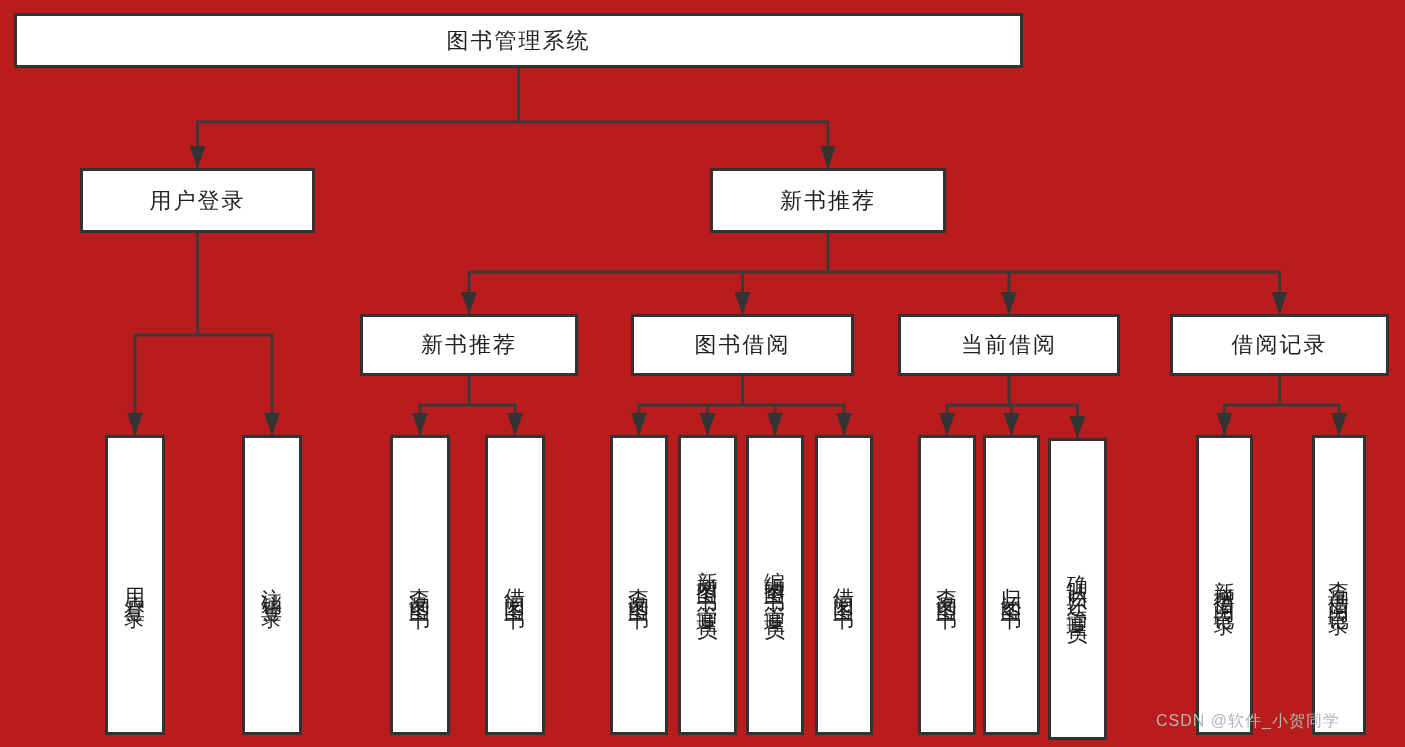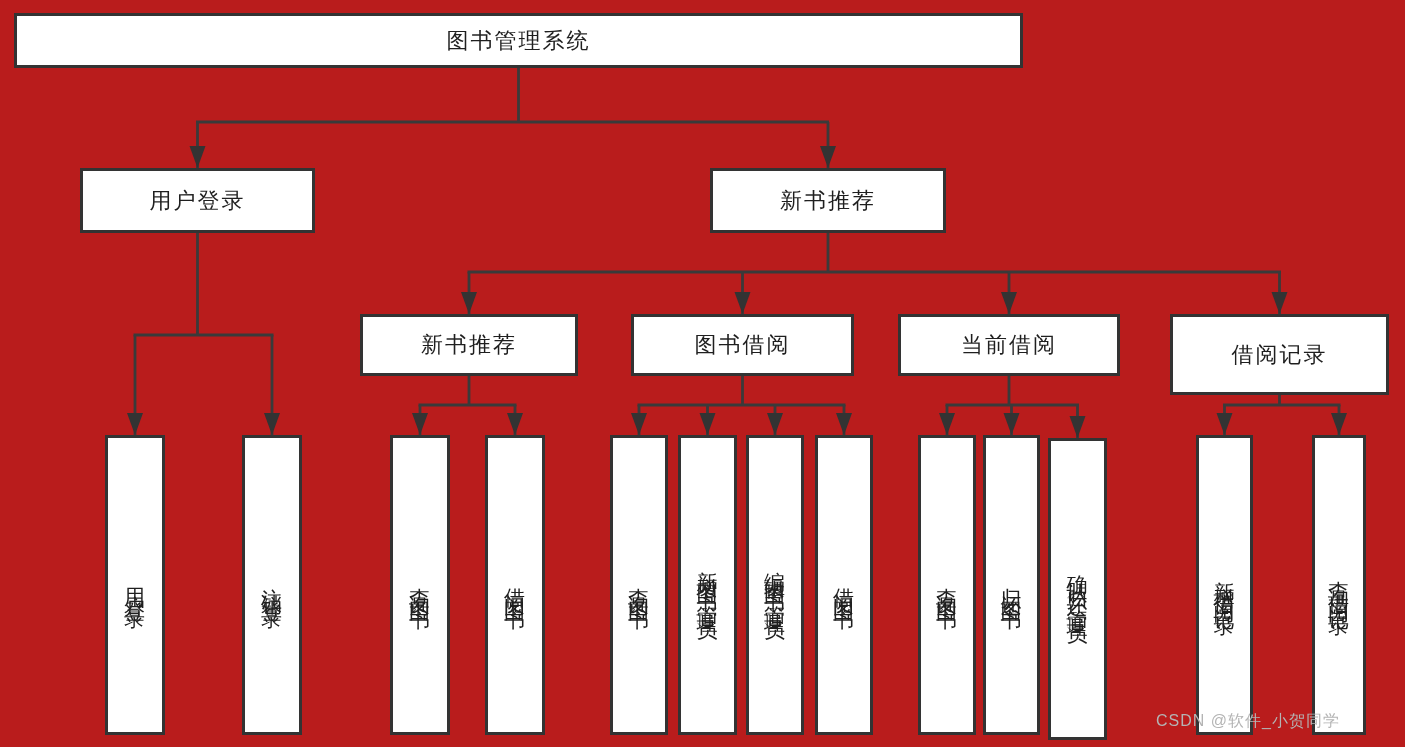--- a/index.html
+++ b/index.html
@@ -91,21 +91,21 @@
 
   <div class="node hbox" style="left:360px;top:314px;width:218px;height:62px">
     <span>新书推荐</span>
   </div>
   <div class="node hbox" style="left:898px;top:314px;width:222px;height:62px">
     <span>当前借阅</span>
   </div>
   <div class="node hbox" style="left:631px;top:314px;width:223px;height:62px">
     <span>图书借阅</span>
   </div>
-  <div class="node hbox" style="left:1170px;top:314px;width:219px;height:81px">
+  <div class="node hbox" style="left:1170px;top:314px;width:219px;height:62px">
     <span>借阅记录</span>
   </div>
 
   <div class="node vbox" style="left:105px;top:435px;width:60px;height:300px">
     <span>用户登录</span>
   </div>
   <div class="node vbox" style="left:242px;top:435px;width:60px;height:300px">
     <span>注销登录</span>
   </div>
 

